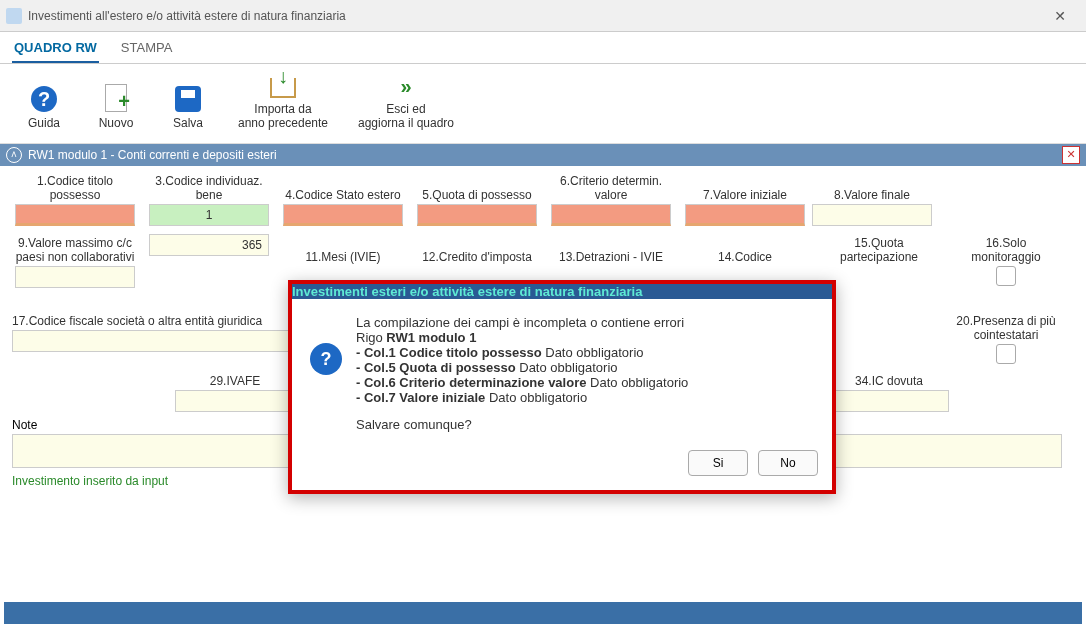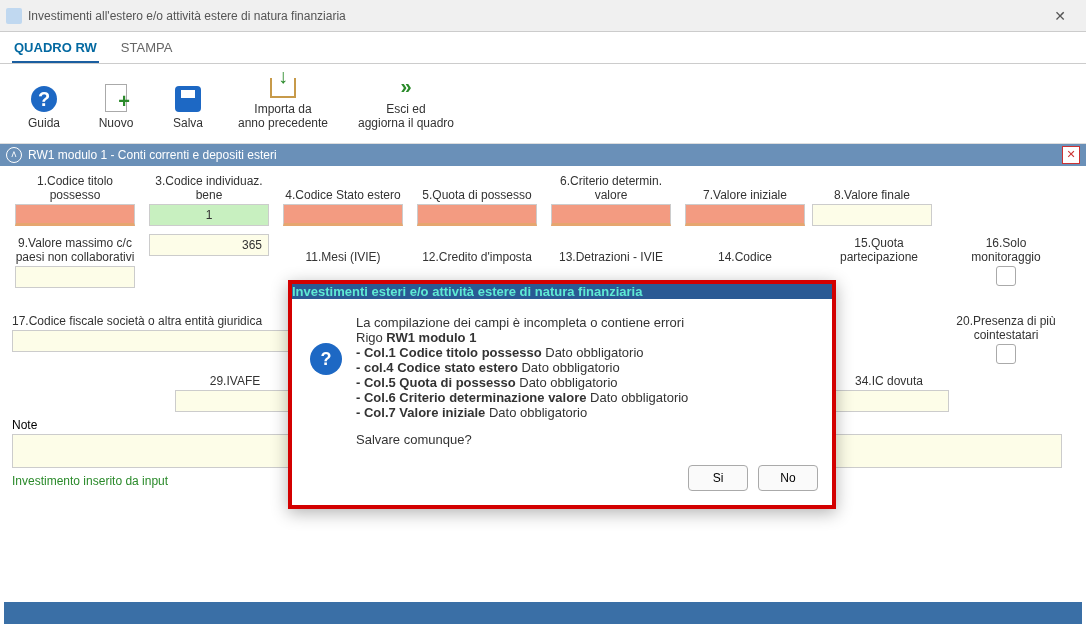--- a/index.html
+++ b/index.html
@@ -195,21 +195,20 @@
 <div class="footer"></div>
 
 <div class="overlay">
   <div class="dlgtitle">Investimenti esteri e/o attività estere di natura finanziaria</div>
   <div class="body">
     <div class="qicon">?</div>
     <div class="msg">
       <div>La compilazione dei campi è incompleta o contiene errori</div>
       <div>Rigo <b>RW1 modulo 1</b></div>
       <div><b>- Col.1 Codice titolo possesso</b><span> Dato obbligatorio</span></div>
-      <div><b>- col.4 Codice stato estero</b><span> Dato obbligatorio</span></div>
       <div><b>- Col.5 Quota di possesso</b><span> Dato obbligatorio</span></div>
       <div><b>- Col.6 Criterio determinazione valore</b><span> Dato obbligatorio</span></div>
       <div><b>- Col.7 Valore iniziale</b><span> Dato obbligatorio</span></div>
       <div style="height:12px"></div>
       <div>Salvare comunque?</div>
     </div>
   </div>
   <div class="btns">
     <button class="btn">Si</button>
     <button class="btn">No</button>

